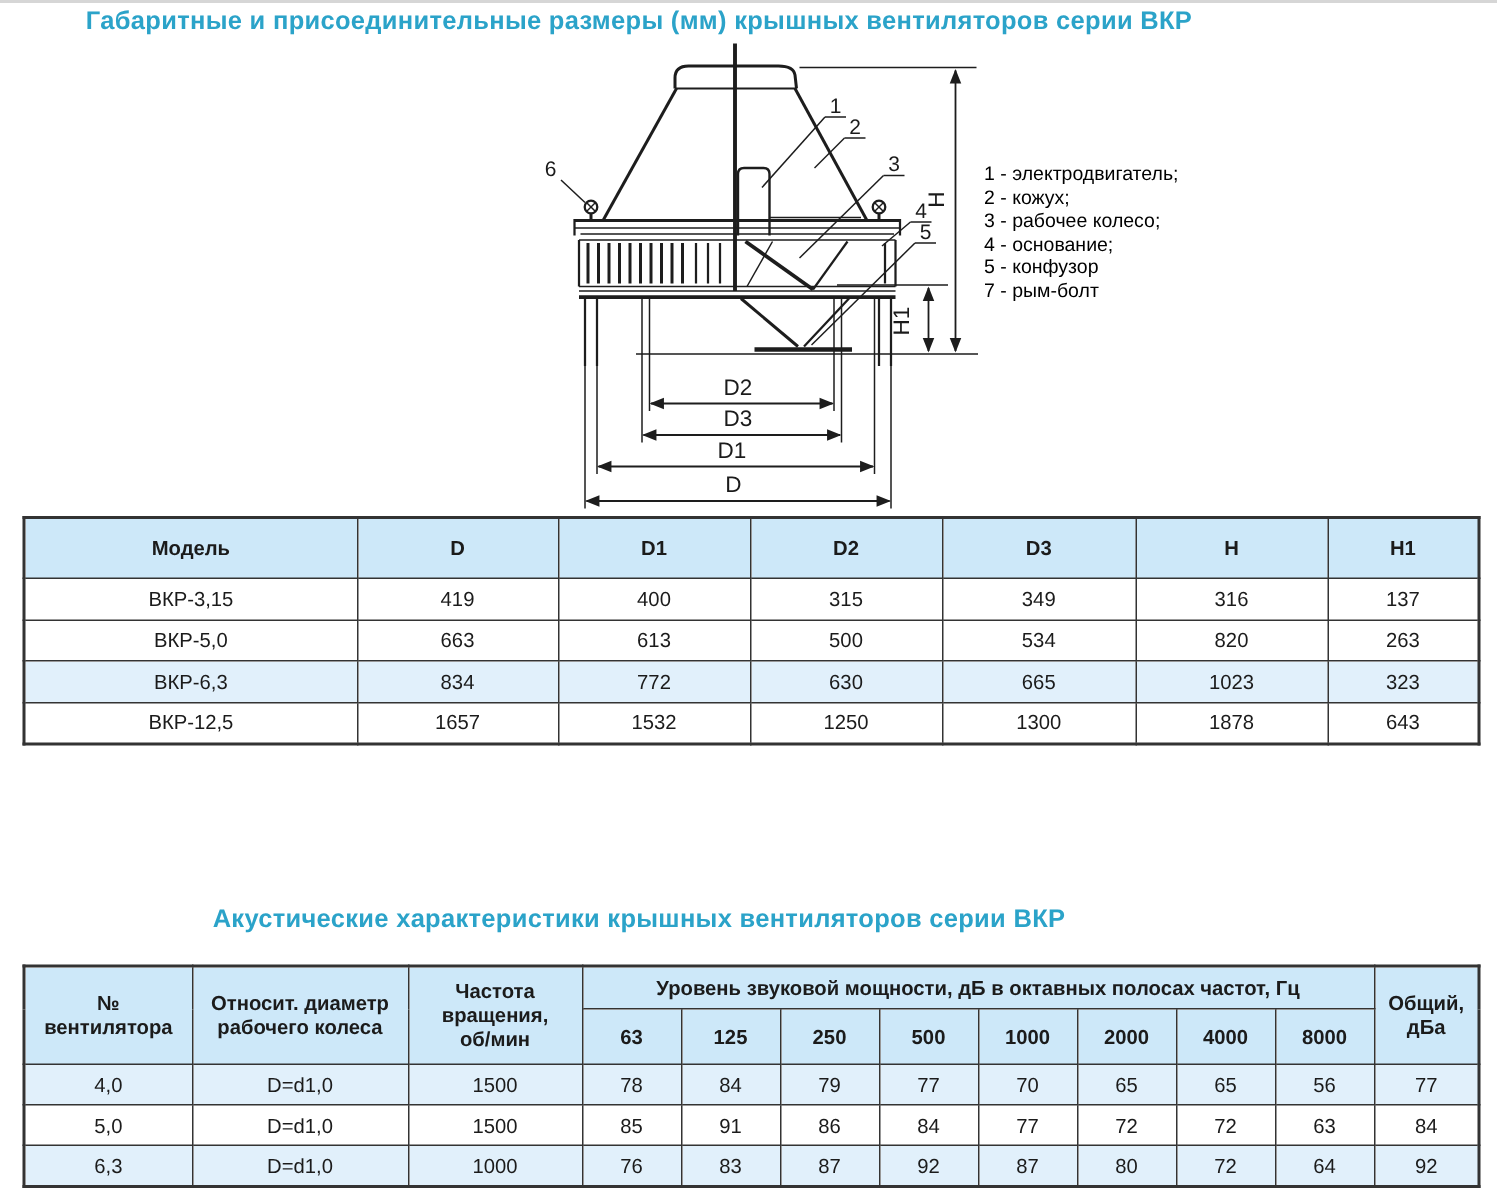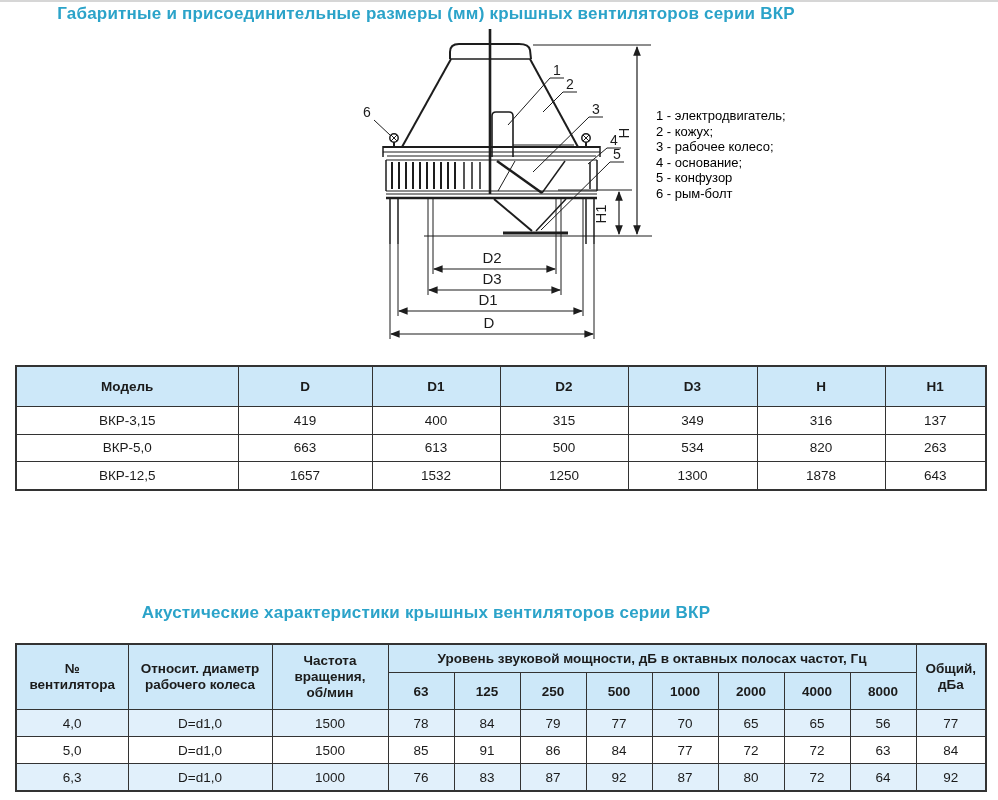--- a/index.html
+++ b/index.html
@@ -28,21 +28,21 @@
   }
   .tbl th,.tbl td{
     border:1px solid #333;text-align:center;vertical-align:middle;
     font-size:13.5px;padding:0 2px;overflow:hidden;
   }
   .tbl th{font-weight:bold;background:#cde8f9;}
   .tbl td{font-weight:normal;}
   tr.alt td{background:#e1f0fb;}
   .pre{white-space:pre-line;line-height:16px;}
 
-  #dims-table{left:15px;top:365px;width:970px;border-radius:14px;}
+  #dims-table{left:15px;top:344px;width:970px;border-radius:14px;}
   #dims-table th{height:39px;}
   #dims-table td{height:26.5px;}
 
   #acoustic-table{left:15px;top:643px;width:970px;}
   #acoustic-table th.band{height:27px;}
   #acoustic-table th.freq{height:36px;}
   #acoustic-table td{height:26px;}
 </style>
 </head>
 <body>
@@ -188,21 +188,21 @@
   <text class="dimlbl" transform="translate(629,135) rotate(-90)" text-anchor="middle">H</text>
   <text class="dimlbl" transform="translate(606,216) rotate(-90)" text-anchor="middle">H1</text>
 </svg>
 
 <div class="legend">
   <div>1 - электродвигатель;</div>
   <div>2 - кожух;</div>
   <div>3 - рабочее колесо;</div>
   <div>4 - основание;</div>
   <div>5 - конфузор</div>
-  <div>6 - рым-болт</div>
+  <div>7 - рым-болт</div>
 </div>
 
 <table id="dims-table" class="tbl">
   <colgroup>
     <col style="width:222px">
       <col style="width:134px">
       <col style="width:128px">
       <col style="width:128px">
     <col style="width:129px">
       <col style="width:128px">
@@ -229,20 +229,29 @@
   </tr>
   <tr>
     <td>ВКР-5,0</td>
     <td>663</td>
     <td>613</td>
     <td>500</td>
     <td>534</td>
     <td>820</td>
     <td>263</td>
   </tr>
+  <tr class="alt">
+    <td>ВКР-6,3</td>
+    <td>834</td>
+    <td>772</td>
+    <td>630</td>
+    <td>665</td>
+    <td>1023</td>
+    <td>323</td>
+  </tr>
   <tr>
     <td>ВКР-12,5</td>
     <td>1657</td>
     <td>1532</td>
     <td>1250</td>
     <td>1300</td>
     <td>1878</td>
     <td>643</td>
   </tr>
 </tbody>

